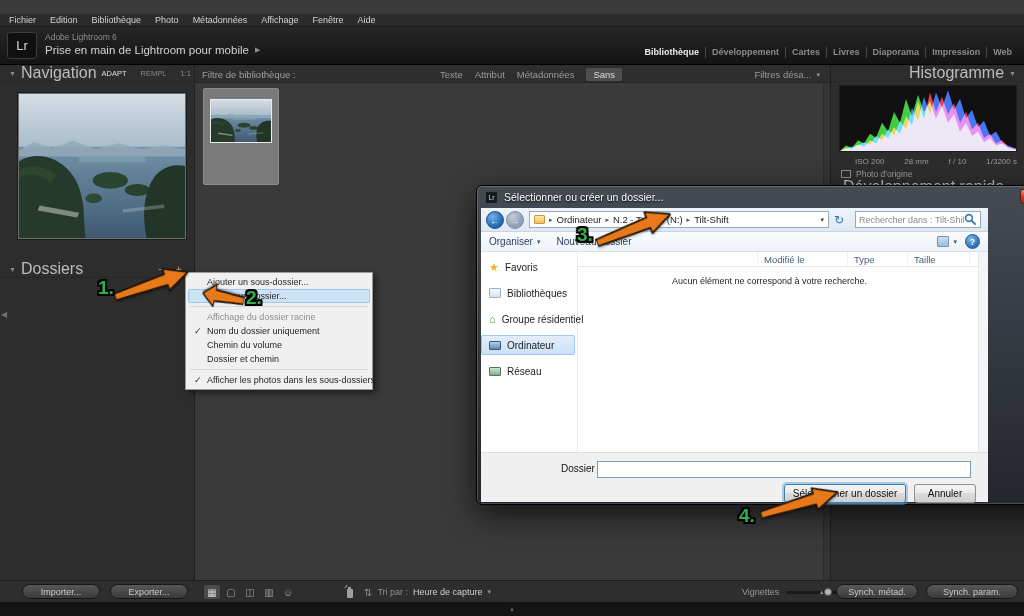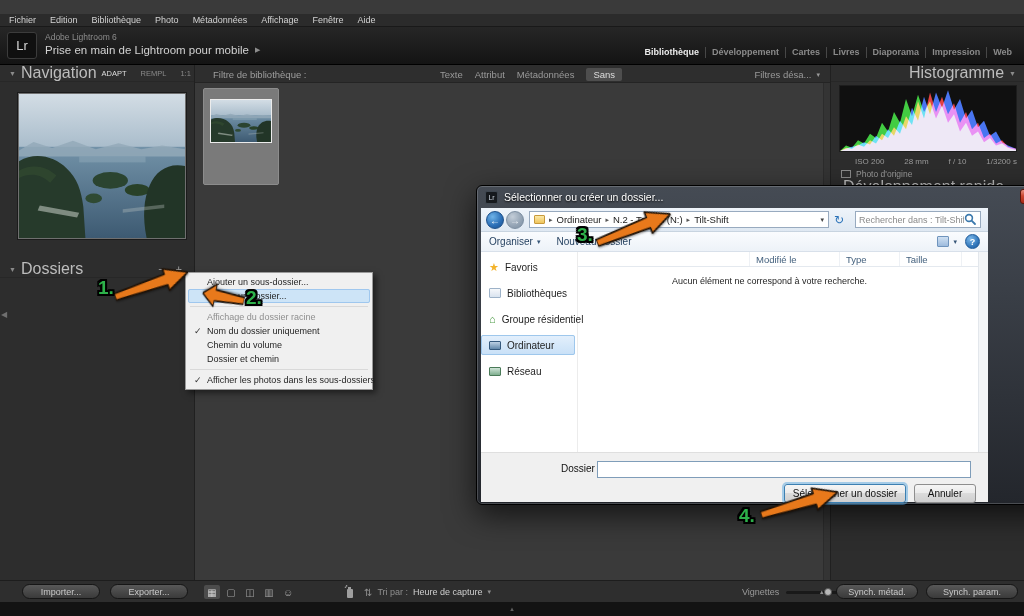--- a/index.html
+++ b/index.html
@@ -34,21 +34,21 @@
   .zl { color:#8a8a8a; } .zl.active { color:#dedede; }
   .nav-preview { position:absolute; left:18px; top:28px; width:168px; height:146px; border:1px solid #6f6f6f; box-shadow:0 0 0 1px #1b1b1b; background:#222; }
   .nav-preview svg, .grid-cell svg { width:100%; height:100%; display:block; }
   .folders-header { position:absolute; top:196px; left:0; width:100%; }
   .fh-spacer { margin-left:auto; }
   .fh-btn { font-size:11px; color:#a5a5a5; line-height:11px; padding:0 3px; }
 
   
   .center { position:absolute; left:195px; top:65px; width:635px; height:515px; background:#3a3a3a; }
   .filter-bar { position:absolute; top:0; left:0; width:100%; height:18px; background:#2e2e2e; border-bottom:1px solid #242424; }
-  .fb-label { position:absolute; left:18px; top:4px; font-size:9.5px; color:#9f9f9f; }
+  .fb-label { position:absolute; left:7px; top:4px; font-size:9.5px; color:#9f9f9f; }
   .filter-options { position:absolute; left:245px; top:2px; height:14px; display:flex; gap:12px; align-items:center; }
   .fo { font-size:9.5px; color:#9a9a9a; }
   .fo.active { background:#4e4e4e; color:#dedede; border-radius:2px; padding:0 7px; line-height:13px; }
   .filter-preset { position:absolute; right:10px; top:4px; display:flex; gap:5px; align-items:center; font-size:9.5px; color:#9a9a9a; }
   .fp-caret { font-size:7px; }
   .grid-cell { position:absolute; left:8px; top:23px; width:76px; height:97px; background:#7a7a7a; border:1px solid #8c8c8c; border-radius:2px; }
   .grid-cell svg { position:absolute; left:6px; top:10px; width:62px; height:44px; border:1px solid #ececec; }
   .grid-scroll { position:absolute; right:0; top:18px; bottom:0; width:7px; background:#343434; border-left:1px solid #2c2c2c; }
 
   
@@ -123,21 +123,21 @@
   .dlg-main { position:absolute; top:44px; left:0; width:100%; height:200px; background:#fff; }
   .dlg-tree { position:absolute; left:0; top:0; width:97px; height:100%; border-right:1px solid #ececec; padding-top:5px; }
   .tree-item { height:20px; margin:0 2px 6px 0; display:flex; align-items:center; gap:6px; padding-left:8px; font-size:10px; color:#1e1e1e; white-space:nowrap; }
   .tree-item.selected { background:linear-gradient(#e4f0fc,#c8e0f7); outline:1px solid #9ec7ec; outline-offset:-1px; border-radius:2px; }
   .ti-star { color:#f3b32b; font-size:11px; }
   .ti-lib { width:12px; height:10px; background:linear-gradient(#f6f8fb,#d9e3ef); border:1px solid #9db2c8; border-radius:1px; flex:none; }
   .ti-home { color:#55a04e; font-size:11px; font-weight:bold; }
   .ti-comp { width:12px; height:9px; background:linear-gradient(#bdd1e4,#6288ab); border:1px solid #35597d; border-radius:1px; flex:none; }
   .ti-net { width:12px; height:9px; background:linear-gradient(#cfe4d8,#7fae8e); border:1px solid #4a7a58; border-radius:1px; flex:none; }
   .dlg-files { position:absolute; left:97px; top:0; right:0; height:100%; }
-  .col-headers { position:absolute; top:0; left:0; right:10px; height:15px; border-bottom:1px solid #e4e9ef; display:flex; font-size:9.5px; color:#44617e; }
+  .col-headers { position:absolute; top:0; left:0; right:10px; height:15px; border-bottom:1px solid #e4e9ef; display:flex; font-size:9.5px; color:#44617e;justify-content:center; }
   .col { padding-left:6px; line-height:15px; border-right:1px solid #eef1f5; height:100%; white-space:nowrap; }
   .c-name { width:172px; } .c-mod { width:90px; } .c-type { width:60px; } .c-size { width:62px; }
   .empty-msg { position:absolute; left:70px; top:24px; font-size:9px; color:#1e1e1e; white-space:nowrap;margin-left:24px; }
   .files-scroll { position:absolute; right:0; top:0; width:10px; height:100%; background:#f3f5f7; border-left:1px solid #e3e7ec; }
   .dlg-bottom { position:absolute; top:244px; left:0; width:100%; height:50px; background:#f0f0f0; border-top:1px solid #dfdfdf; }
   .folder-label { position:absolute; left:80px; top:10px; font-size:10px; color:#111; }
   .folder-input { position:absolute; left:116px; top:8px; width:374px; height:17px; border:1px solid #7f9db9; background:#fff; font-size:10px; color:#222; padding:0 4px; font-family:inherit; }
   .win-btn { position:absolute; top:31px; height:19px; font-size:10px; color:#111; font-family:inherit; background:linear-gradient(#f5f5f5,#ebebeb 45%,#dcdcdc 46%,#cfcfcf); border:1px solid #8e8e8e; border-radius:3px; }
   .btn-select { right:82px; width:122px; border-color:#3c7fb1; box-shadow:0 0 0 2px rgba(88,166,221,.5); }
   .btn-cancel { right:12px; width:62px; }

